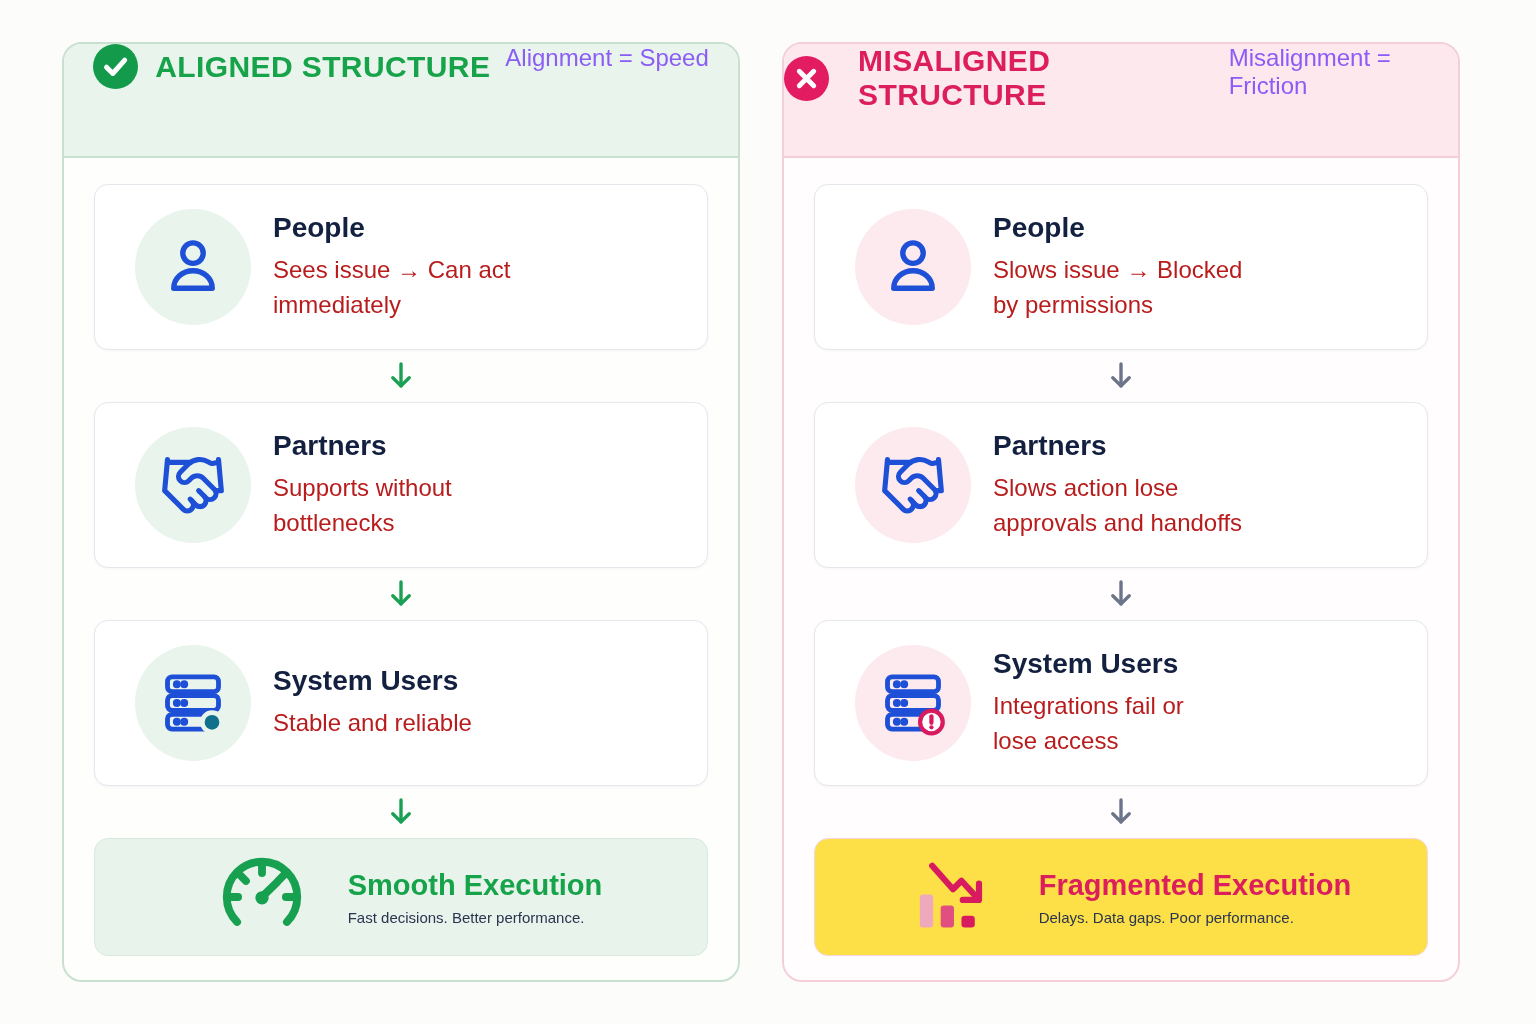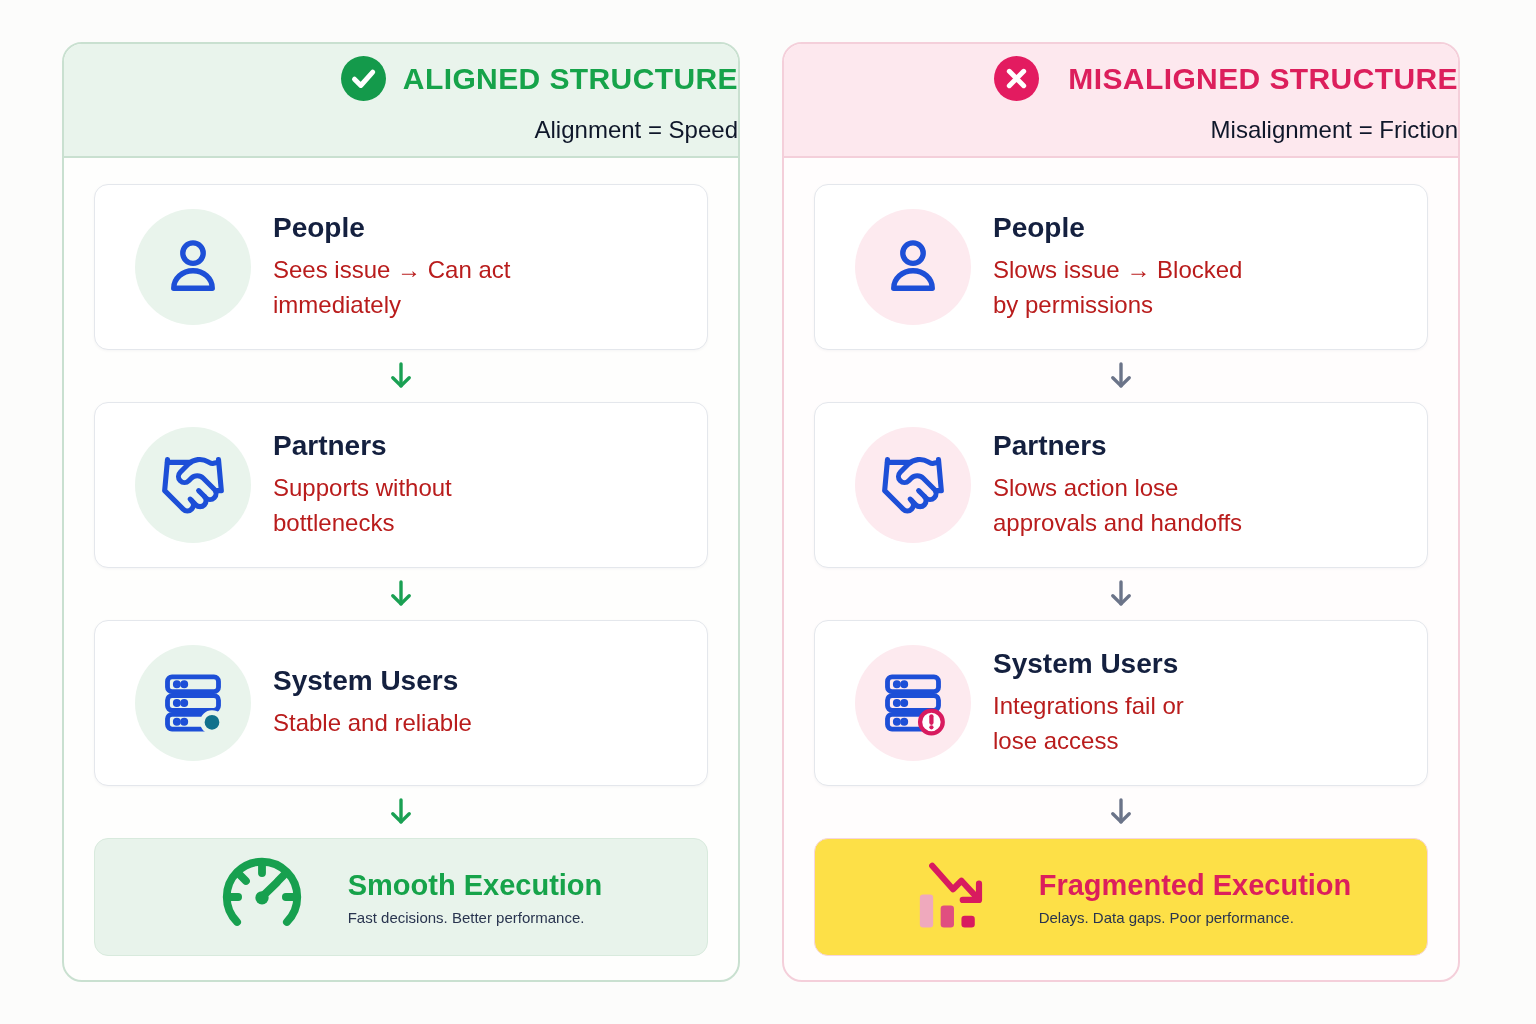--- a/index.html
+++ b/index.html
@@ -17,34 +17,34 @@
     height: 940px;
     border-radius: 20px;
     background: #fefefd;
   }
   .panel.green { left: 62px;  border: 2px solid #c9e0d0; }
   .panel.pink  { left: 782px; border: 2px solid #f4cfda; background:#fffdfd; }
 
   .panel-header {
     height: 114px;
     border-radius: 18px 18px 0 0;
-    display: flex; flex-direction: column;
-    align-items: flex-end; justify-content: center;
+    display: flex; flex-direction: row;
+    align-items: flex-start; justify-content: center;
     gap: 15px;
   }
   .green .panel-header { background: #e9f4ec; border-bottom: 2px solid #c9e0d0; }
   .pink  .panel-header { background: #fde8ee; border-bottom: 2px solid #f4cfda; }
 
   .header-row { display: flex; align-items: center; gap: 17px; }
   .badge-circle { width: 45px; height: 45px; flex: none; }
   .badge-circle svg { width: 100%; height: 100%; display: block; }
   .panel-title { font-size: 30px; font-weight: 800; letter-spacing: 0.4px; }
   .green .panel-title { color: #16a34a; }
   .pink  .panel-title { color: #dc1f5c; margin-left: 12px; }
-  .panel-subtitle { font-size: 24px; font-weight: 500; color: #0f172a; }
+  .panel-subtitle { font-size: 24px; font-weight: 500; color: #8b5cf6; }
 
   .panel-body { padding: 26px 30px 0; display: flex; flex-direction: column; }
 
   .card {
     display: flex; align-items: center;
     gap: 22px;
     padding: 24px 28px 24px 40px;
     background: #ffffff;
     border: 1.5px solid #e4e7ec;
     border-radius: 14px;

